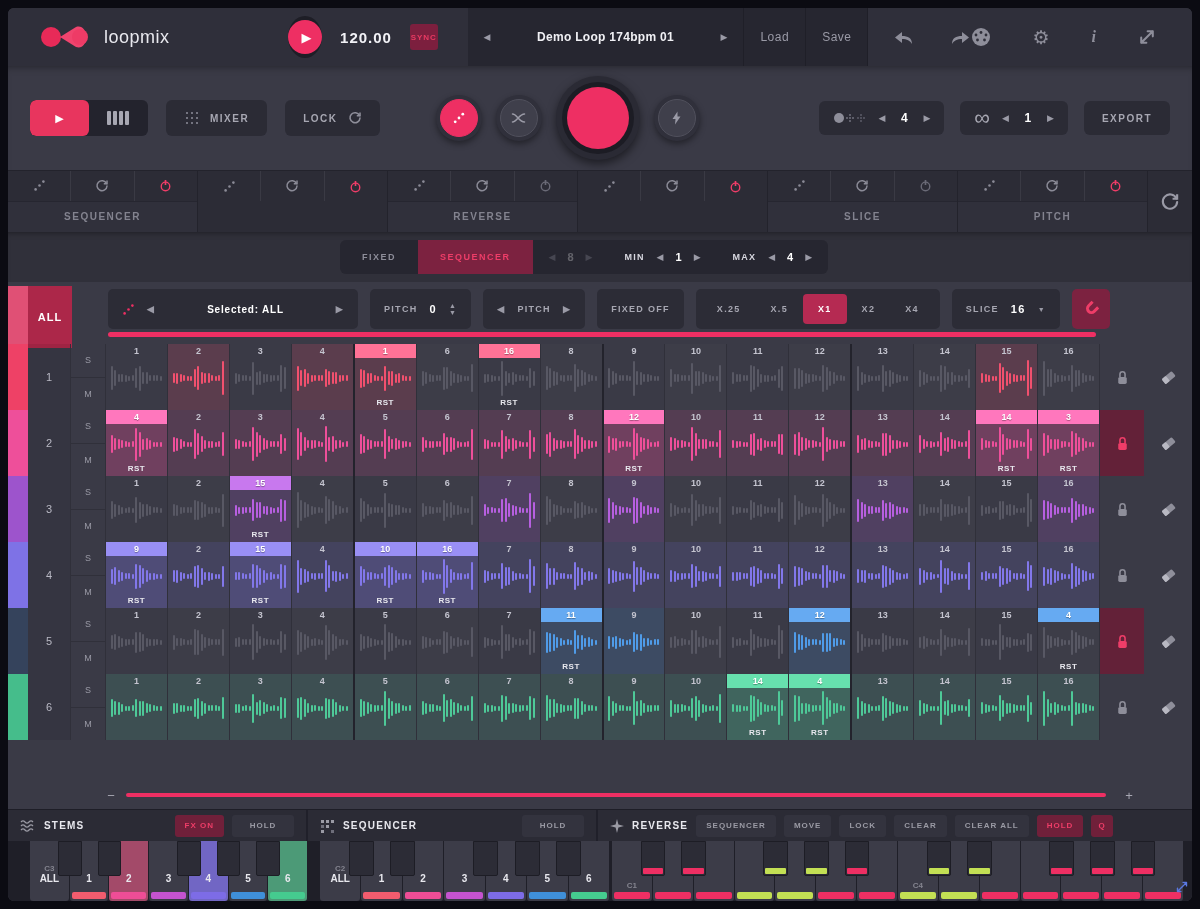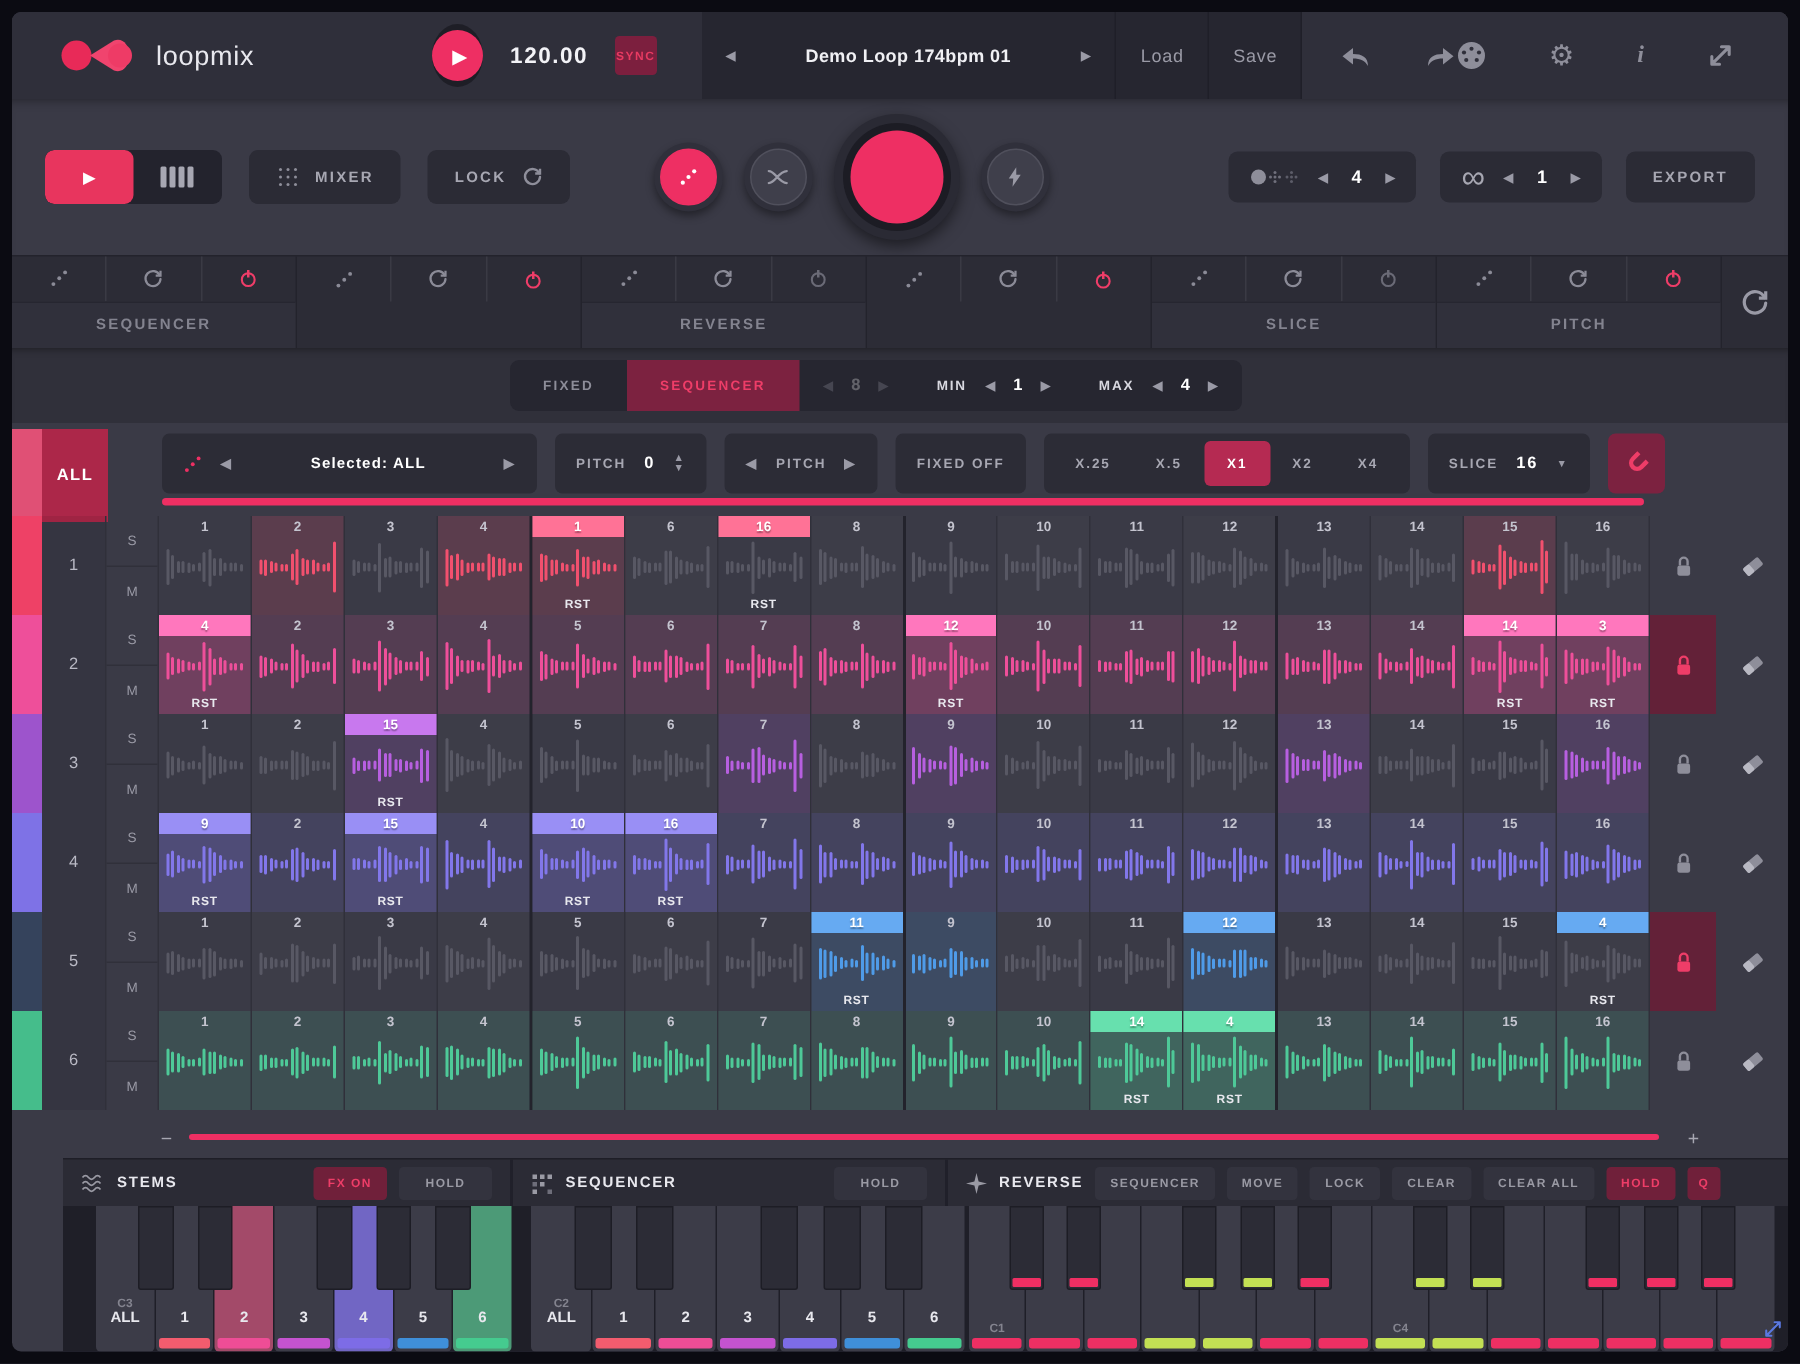--- a/index.html
+++ b/index.html
@@ -97,21 +97,21 @@
   .t-lock.locked { background:#632138; }
   .t-erase { width:48px; flex:none; display:flex; align-items:center; justify-content:center; }
 
   .loopbar { position:absolute; left:0; right:0; bottom:2px; height:24px; display:flex; align-items:center; }
   .loopbar .minus, .loopbar .plus { color:#a7a7b2; font-size:13px; width:30px; text-align:center; }
   .loopbar .minus { margin-left:88px; }
   .loopbar .line { flex:1; height:4px; border-radius:2px; background:#ee2f63; margin-right:8px; }
   .loopbar .plus { margin-right:48px; }
 
   
-  .bottom { height:129px; flex:none; display:flex; flex-direction:column;padding-left:34px; }
+  .bottom { height:92px; flex:none; display:flex; flex-direction:column; }
   .bp-headers { height:32px; background:#2b2b35; border-top:1px solid #1e1e27; display:flex; flex:none; }
   .bp-sec { display:flex; align-items:center; gap:8px; padding:0 12px; border-right:2px solid #20202a; }
   .bp-sec.stems { width:300px; flex:none; }
   .bp-sec.seq { width:290px; flex:none; }
   .bp-sec.remix { flex:1; border-right:none; }
   .bp-title { color:#e8e8ee; font-size:10px; font-weight:bold; letter-spacing:1.2px; }
   .bp-btn { height:22px; background:#33333e; border-radius:3px; color:#9a9aa4; font-size:8px; font-weight:bold; letter-spacing:1px; display:flex; align-items:center; justify-content:center; padding:0 10px; }
   .bp-btn.pinkish { background:#70203a; color:#ee3d68; }
   .spacer { flex:1; }
   .kb-area { flex:1; background:#1f1f28; display:flex; }

